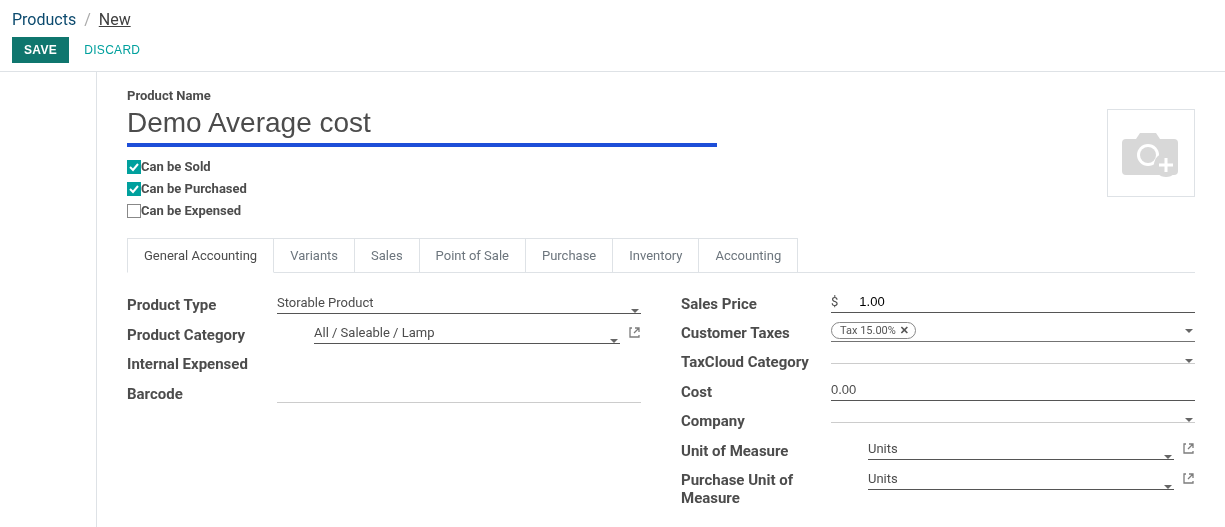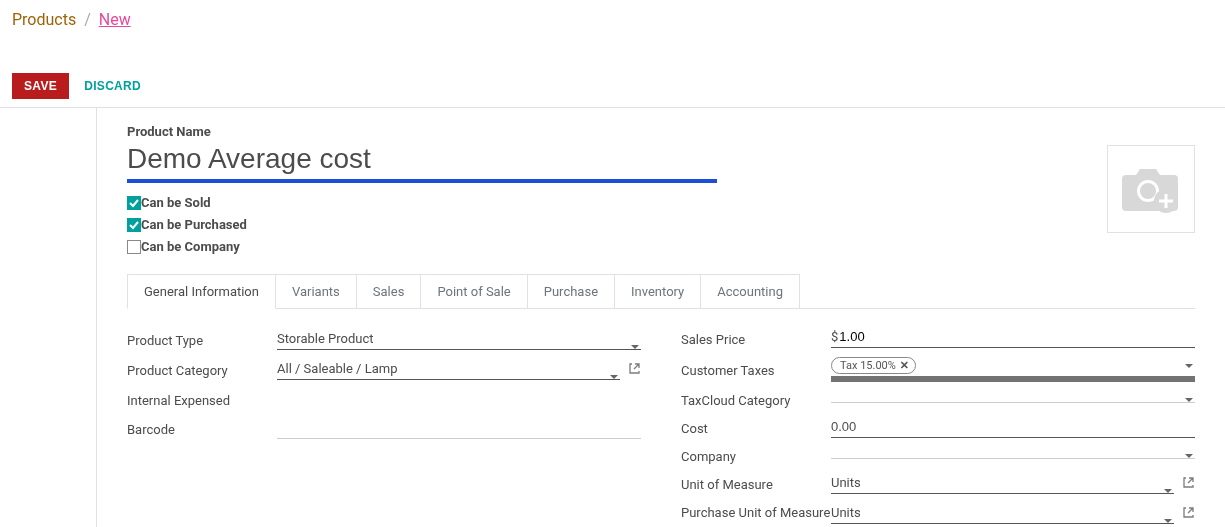--- a/index.html
+++ b/index.html
@@ -9,46 +9,45 @@
     color: #4c4c4c;
     background: #fff;
   }
   .header {
     padding: 6px 12px 0 12px;
   }
   .breadcrumb {
     font-size: 16px;
     padding: 4px 0 8px 0;
   }
-  .breadcrumb .link { color: #a16207; cursor: pointer; }
+  .breadcrumb .link { color: #0c4a6e; cursor: pointer; }
   .breadcrumb .sep { color: #aaa; margin: 0 4px; }
-  .breadcrumb .current { color: #ec4899; text-decoration: underline; }
+  .breadcrumb .current { color: #404040; text-decoration: underline; }
   .actions {
     padding-bottom: 8px;
   }
   .btn-primary {
-    background: #b91c1c;
+    background: #0f766e;
     color: #fff;
     border: none;
     padding: 6px 12px;
     font-size: 12px;
     font-weight: 600;
     cursor: pointer;
     letter-spacing: 0.3px;
   }
   .btn-link {
     background: none;
     border: none;
     color: #00a09d;
     font-size: 12px;
-    font-weight: 700;
+    font-weight: 400;
     padding: 6px 12px;
     cursor: pointer;
     letter-spacing: 0.3px;
-    margin-top: 36px;
   }
   .divider-line {
     border-top: 1px solid #dee2e6;
   }
   .body-area {
     display: flex;
   }
   .left-gutter {
     width: 97px;
     border-right: 1px solid #dee2e6;
@@ -149,22 +148,22 @@
   }
   .col { flex: 1; }
   .field-row {
     display: flex;
     align-items: center;
     margin-bottom: 9px;
   }
   .field-row.align-top { align-items: flex-start; }
   .field-label {
     width: 150px;
-    font-weight: 400;
-    font-size: 13px;
+    font-weight: 700;
+    font-size: 15px;
     color: #4c4c4c;
     flex-shrink: 0;
     padding-top: 2px;
   }
   .field-value {
     flex: 1;
     position: relative;
   }
   .select-input, .text-input, .num-input {
     width: 100%;
@@ -211,46 +210,47 @@
     font-size: 13px;
     padding-bottom: 3px;
     margin-right: 1px;
   }
   .price-wrap input {
     border: none;
     outline: none;
     font-size: 13px;
     flex: 1;
     padding-bottom: 3px;
+    margin-left: 20px;
   }
   .tag-row {
     display: flex;
     align-items: center;
-    border-bottom: 6px solid #737373;
+    border-bottom: 1px solid #737373;
     padding-bottom: 2px;
   }
   .tag {
     display: inline-flex;
     align-items: center;
     border: 1px solid #888;
     border-radius: 10px;
     padding: 1px 6px 1px 8px;
     font-size: 11px;
     color: #555;
     gap: 4px;
     background: #fff;
   }
   .tag .x { cursor: pointer; font-weight: 700; }
   .tag-row .caret { margin-left: auto; }
   .field-value-with-icon {
     display: flex;
     align-items: center;
     flex: 1;
   }
-  .field-value-with-icon .field-value { flex: 1; }
+  .field-value-with-icon .field-value { flex: 1; margin-left: 37px; }
 </style>
 </head>
 <body>
 
 <div class="header">
   <div class="breadcrumb">
     <span class="link">Products</span>
     <span class="sep">/</span>
     <span class="current">New</span>
   </div>
@@ -281,37 +281,37 @@
           <div class="chk-row">
             <span class="chk-box checked">
               <svg viewBox="0 0 10 10">
                   <path d="M1 5 L4 8 L9 2" stroke="#fff" stroke-width="2" fill="none"></path>
                 </svg>
             </span>
             <span>Can be Purchased</span>
           </div>
           <div class="chk-row">
             <span class="chk-box unchecked"></span>
-            <span>Can be Company</span>
+            <span>Can be Expensed</span>
           </div>
         </div>
       </div>
       <div class="image-box">
         <svg width="62" height="52" viewBox="0 0 62 52">
           <path d="M6 12 h10 l4 -6 h16 l4 6 h14 a4 4 0 0 1 4 4 v28 a4 4 0 0 1 -4 4 h-48 a4 4 0 0 1 -4 -4 v-28 a4 4 0 0 1 4 -4 z" fill="#d8d8d8"></path>
           <circle cx="28" cy="28" r="11" fill="#fff"></circle>
           <circle cx="28" cy="28" r="8" fill="#d8d8d8"></circle>
           <circle cx="46" cy="38" r="12" fill="#d8d8d8"></circle>
           <path d="M46 31 v14 M39 38 h14" stroke="#fff" stroke-width="3"></path>
         </svg>
       </div>
     </div>
 
     <div class="tabs">
-      <div class="tab active">General Information</div>
+      <div class="tab active">General Accounting</div>
       <div class="tab">Variants</div>
       <div class="tab">Sales</div>
       <div class="tab">Point of Sale</div>
       <div class="tab">Purchase</div>
       <div class="tab">Inventory</div>
       <div class="tab">Accounting</div>
     </div>
     <div class="tab-underline"></div>
 
     <div class="form-grid">

